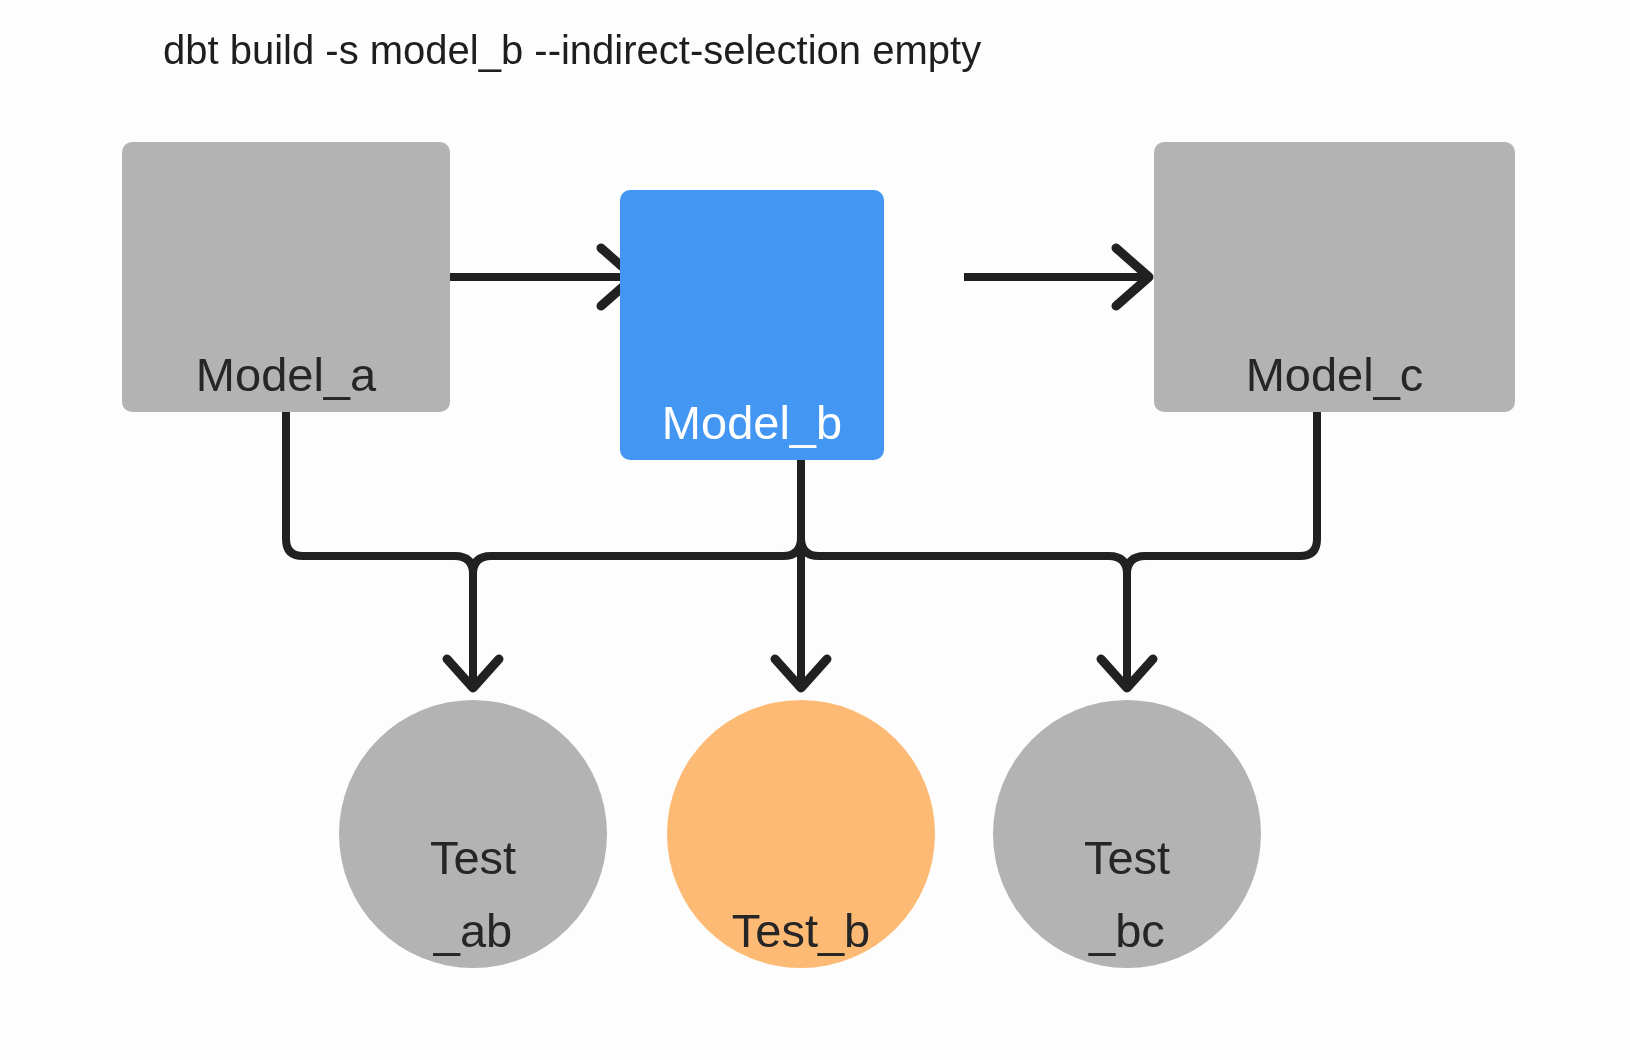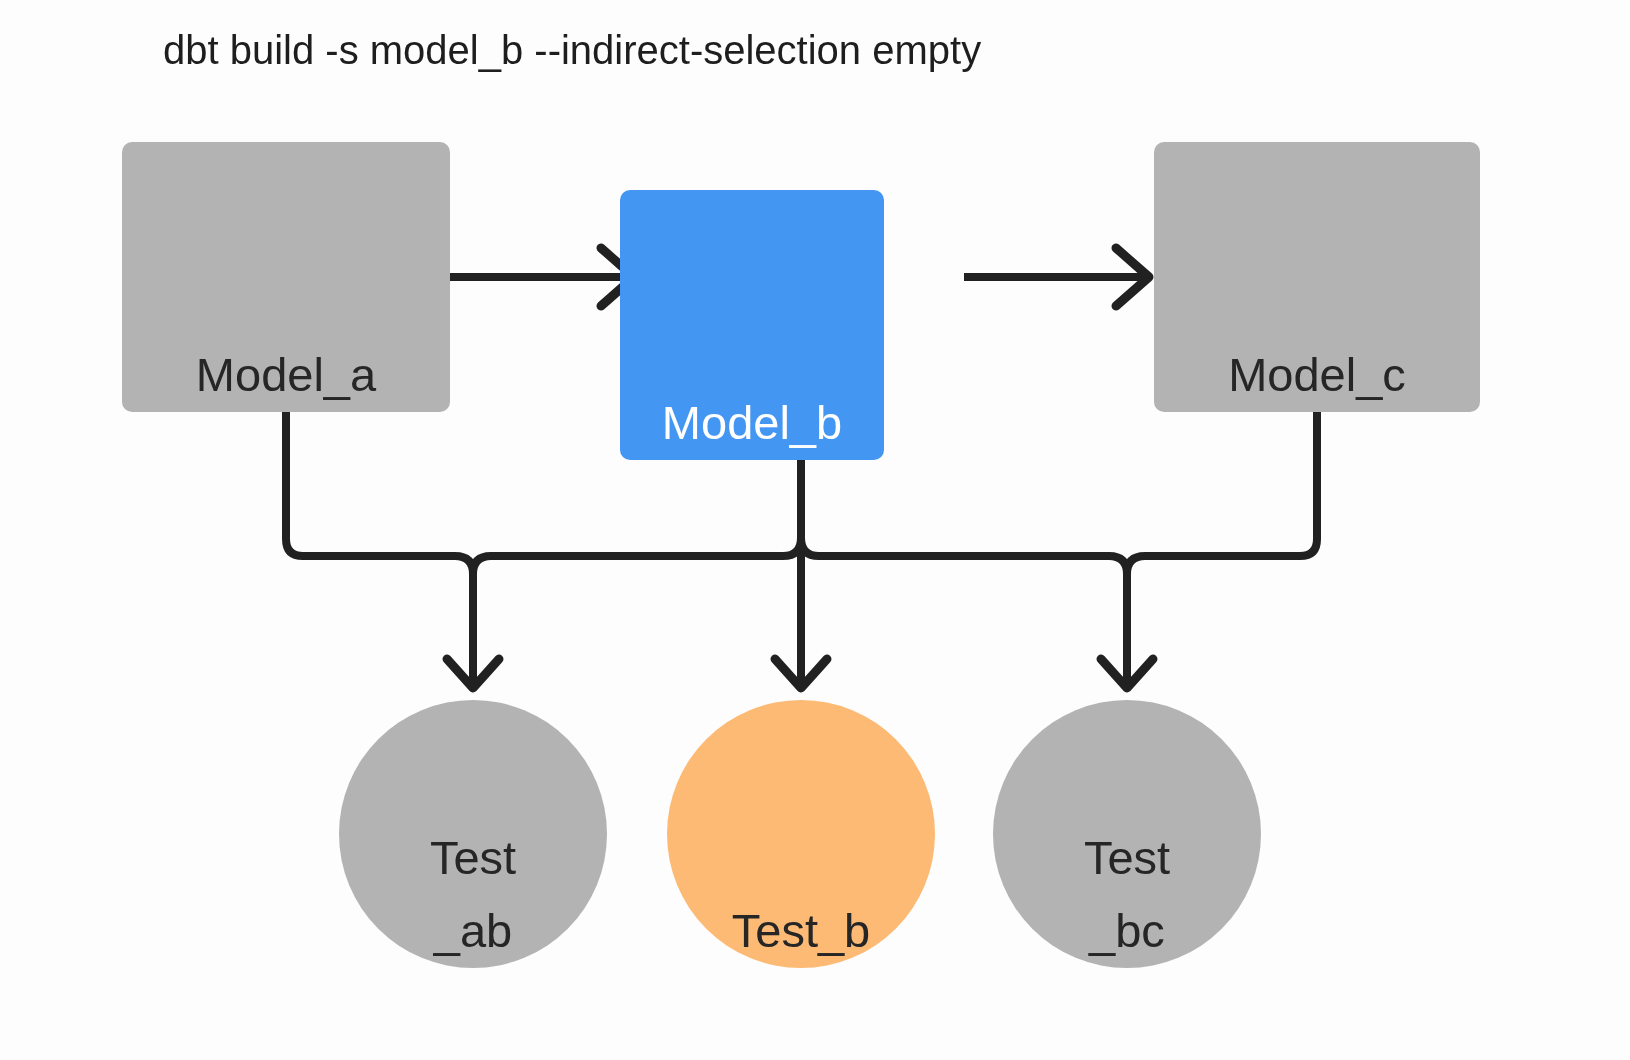--- a/index.html
+++ b/index.html
@@ -49,21 +49,21 @@
     border-radius: 10px;
   }
   .node.circle {
     top: 700px;
     width: 268px;
     height: 268px;
     border-radius: 50%;
   }
   #node-model-a { left: 122px; width: 328px; }
   #node-model-b { left: 620px; width: 264px; margin-top: 48px; }
-  #node-model-c { left: 1154px; width: 326px; }
+  #node-model-c { left: 1154px; width: 361px; }
   #node-test-ab { left: 339px; }
   #node-test-b  { left: 667px; }
   #node-test-bc { left: 993px; }
 </style>
 </head>
 <body>
 
 <div class="canvas">
 
   <div class="title">dbt build -s model_b --indirect-selection empty</div>

